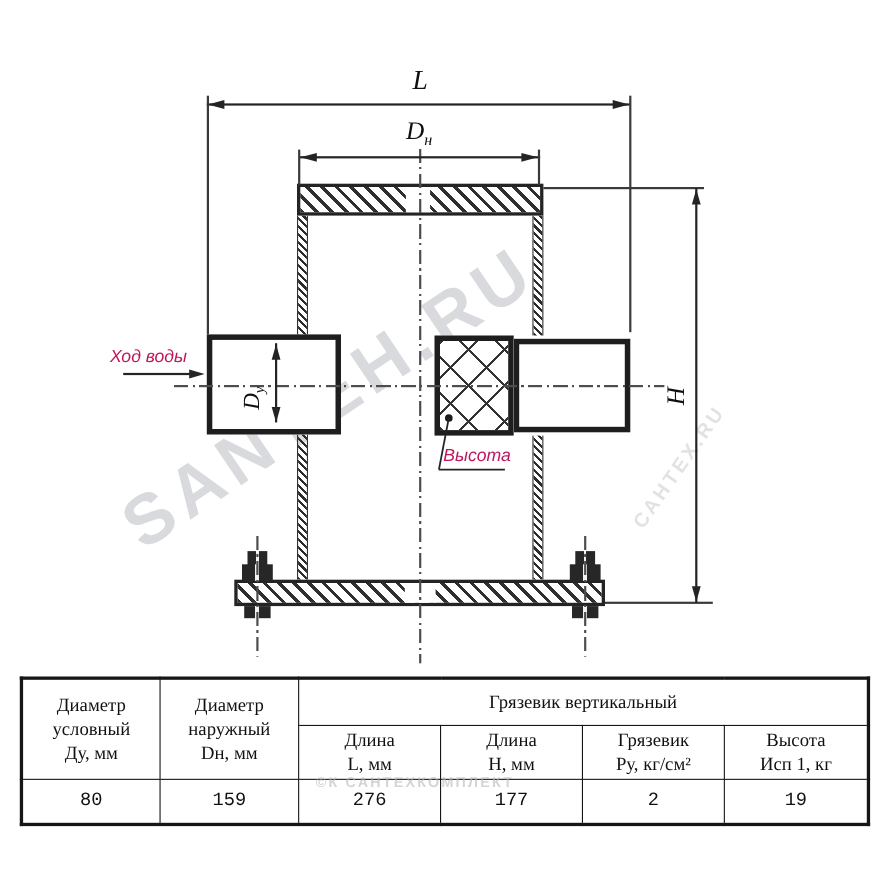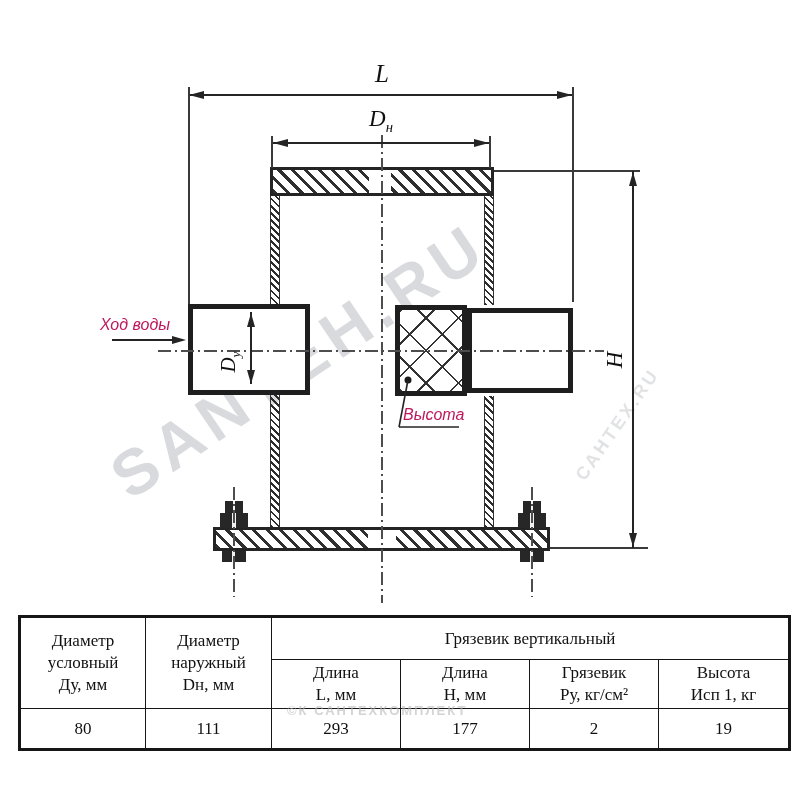--- a/index.html
+++ b/index.html
@@ -47,21 +47,21 @@
             color:rgba(183,183,183,0.60);z-index:60;text-align:right;}
   
   .z-part{z-index:20;} .z-cl{z-index:30;} .z-dim{z-index:40;}
   
   #spec-table-wrap{position:absolute;left:18px;top:615px;z-index:50;}
   table.spec{border-collapse:collapse;table-layout:fixed;width:770px;
              font-family:"Liberation Serif",serif;font-size:17px;color:#111;
              border:3px solid #161616;}
   table.spec td{border:1.6px solid #161616;text-align:center;vertical-align:middle;
                 white-space:pre-line;line-height:1.28;padding:1px 2px;}
-  tr.r1{height:43px;} tr.r2{height:49px;} tr.r3{height:41px;}
+  tr.r1{height:43px;} tr.r2{height:49px;} tr.r3{height:41px;font-family:Liberation Mono, monospace;}
   svg.leader{position:absolute;z-index:40;}
 </style>
 </head>
 <body>
 
 <div id="stage">
 
   <div id="wm-big" class="wm">SANTEH.RU</div>
   <div id="wm-small" class="wm">САНТЕХ.RU</div>
 
@@ -162,22 +162,22 @@
 L, мм</td>
         <td>Длина
 Н, мм</td>
         <td>Грязевик
 Ру, кг/см²</td>
         <td>Высота
 Исп 1, кг</td>
       </tr>
       <tr class="r3">
         <td>80</td>
-        <td>111</td>
-        <td>293</td>
+        <td>159</td>
+        <td>276</td>
         <td>177</td>
         <td>2</td>
         <td>19</td>
       </tr>
     </tbody>
       </table>
   </div>
   <div id="wm-table" class="wm">©К САНТЕХКОМПЛЕКТ</div>
 
 </div>

